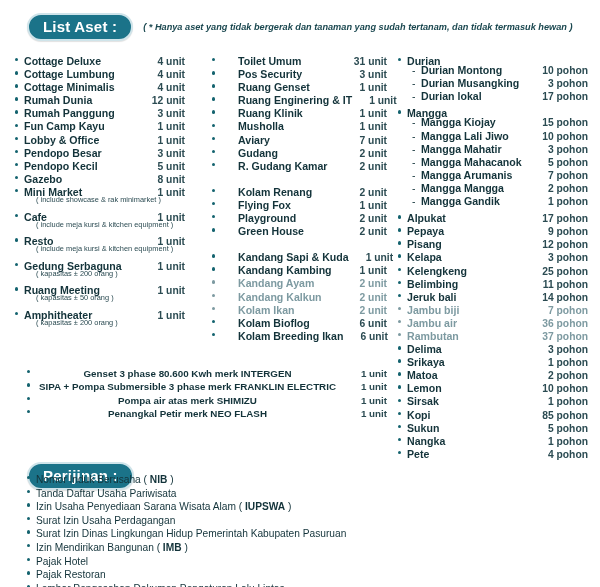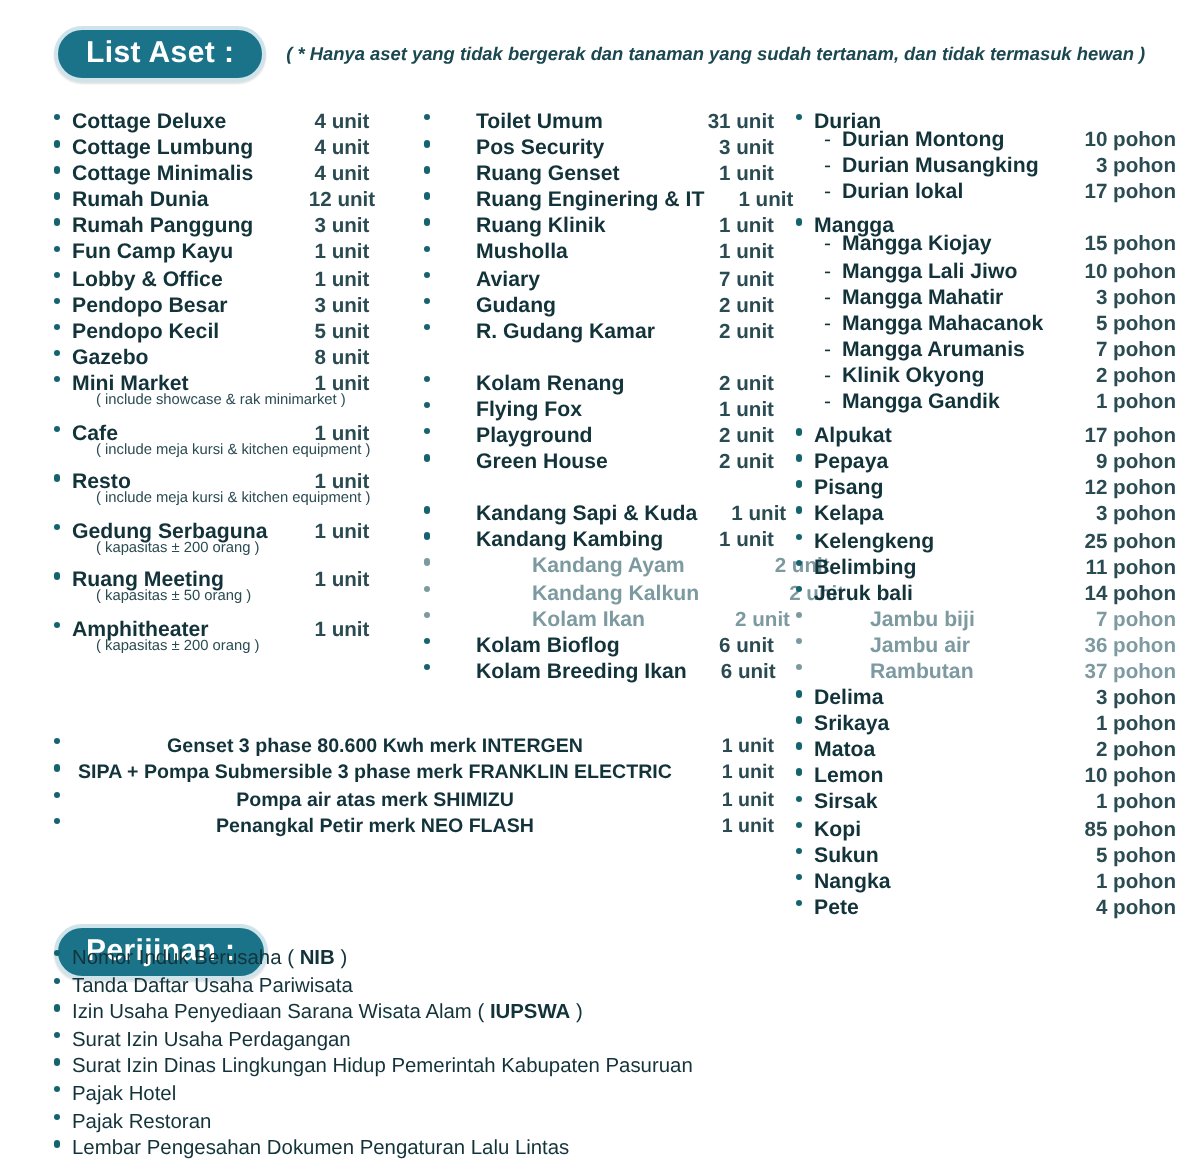--- a/index.html
+++ b/index.html
@@ -73,29 +73,29 @@
     text-align: right;
     white-space: nowrap;
   }
   .sub {
     font-size: 7.4px;
     font-weight: normal;
     color: #2b4b52;
     white-space: nowrap;
     padding-left: 12px;
   }
-  .faded .label, .faded .qty { color: #7d9aa1; margin-left: 28px; }
+  .faded .label, .faded .qty { color: #7d9aa1; }
   .faded .bullet::before { background: #7d9aa1; }
   .indent { padding-left: 14px; }
 
   
-  #col1 { left: 27px; top: 52px; width: 170px; }
+  #col1 { left: 15px; top: 52px; width: 170px; }
   #col1 .row { height: 13.1px; }
   #col1 .label { flex: 1; }
-  #col1 .qty { width: 52px; text-align: center; }
+  #col1 .qty { width: 52px; }
   #col1 .subrow { height: 11.5px; padding-left: 9px; }
 
   
   #col2 { left: 212px; top: 52px; width: 175px; }
   #col2 .row { height: 13.1px; gap: 17px; }
   #col2 .label { flex: 1; }
   #col2 .qty { width: 46px; }
 
   
   #col3 { left: 398px; top: 52px; width: 190px; }
@@ -379,21 +379,21 @@
         <span class="label">Mangga Mahacanok</span>
         <span class="qty">5 pohon</span>
       </div>
       <div class="row indent">
         <span class="dash">-</span>
         <span class="label">Mangga Arumanis</span>
         <span class="qty">7 pohon</span>
       </div>
       <div class="row indent">
         <span class="dash">-</span>
-        <span class="label">Klinik Okyong</span>
+        <span class="label">Mangga Mangga</span>
         <span class="qty">2 pohon</span>
       </div>
       <div class="row indent">
         <span class="dash">-</span>
         <span class="label">Mangga Gandik</span>
         <span class="qty">1 pohon</span>
       </div>
       <div class="row">
         <span class="bullet"></span>
         <span class="label">Alpukat</span>
@@ -534,20 +534,24 @@
       <div class="row">
         <span class="bullet"></span>
         <span class="label">Surat Izin Usaha Perdagangan</span>
       </div>
       <div class="row">
         <span class="bullet"></span>
         <span class="label">Surat Izin Dinas Lingkungan Hidup Pemerintah Kabupaten Pasuruan</span>
       </div>
       <div class="row">
         <span class="bullet"></span>
+        <span class="label">Izin Mendirikan Bangunan ( <b>IMB</b> )</span>
+      </div>
+      <div class="row">
+        <span class="bullet"></span>
         <span class="label">Pajak Hotel</span>
       </div>
       <div class="row">
         <span class="bullet"></span>
         <span class="label">Pajak Restoran</span>
       </div>
       <div class="row">
         <span class="bullet"></span>
         <span class="label">Lembar Pengesahan Dokumen Pengaturan Lalu Lintas</span>
       </div>

